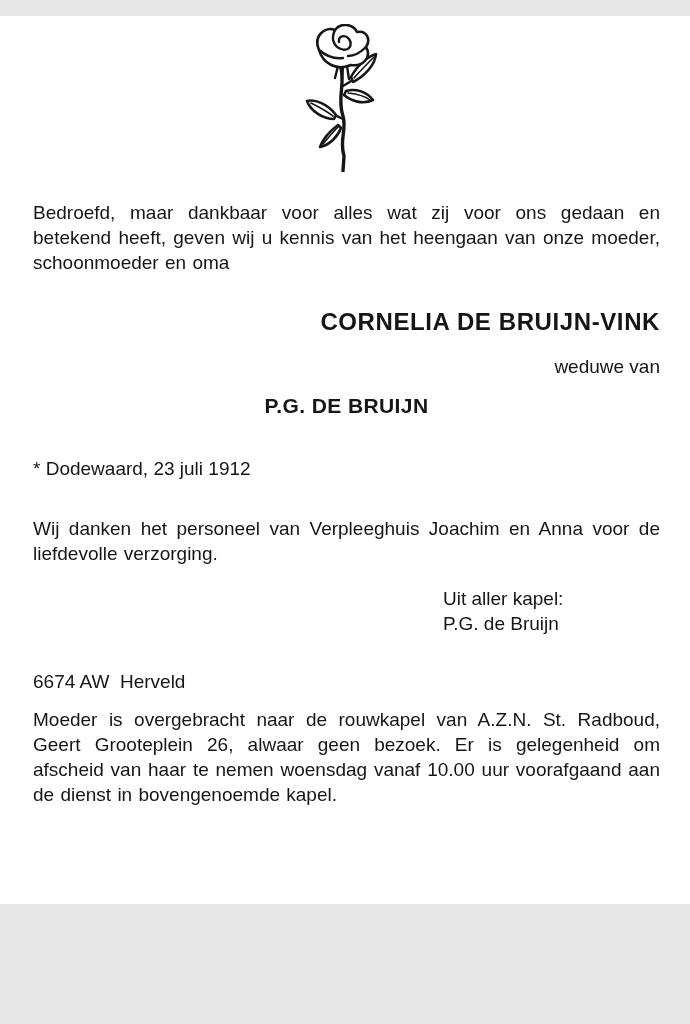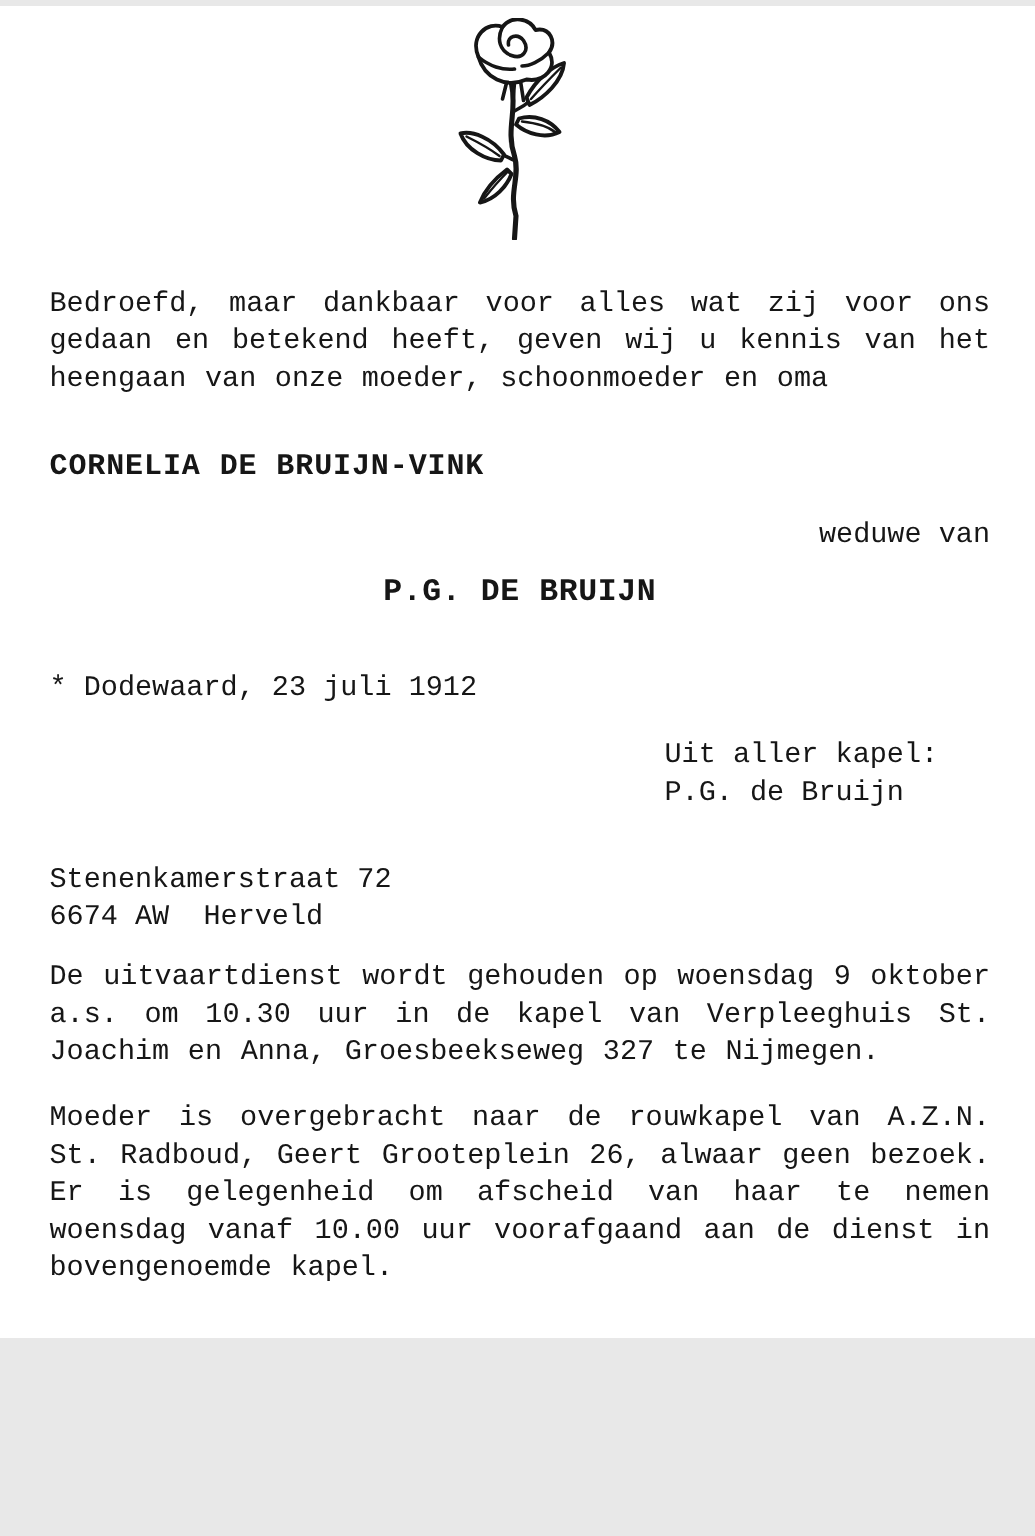--- a/index.html
+++ b/index.html
@@ -4,24 +4,24 @@
 <style>
   html, body {
     margin: 0;
     padding: 0;
     background: #e8e8e8;
   }
   .page {
     position: relative;
     width: 690px;
     height: 888px;
-    margin: 4px auto;
+    margin: 16px auto;
     background: var(--paper, #ffffff);
     color: var(--ink, #161616);
-    font-family: Liberation Mono, monospace;
+    font-family: Liberation Sans, sans-serif;
     font-size: 19px;
     line-height: 25px;
     box-sizing: border-box;
     padding: 6px 30px 0 33px;
     overflow: hidden;
   }
   .rose-wrap {
     width: 100%;
     text-align: center;
     margin-top: 2px;
@@ -36,23 +36,23 @@
   .rose-vein { fill: none; stroke: var(--ink, #161616); stroke-width: 1.6; stroke-linecap: round; }
 
   .para {
     text-align: justify;
     word-spacing: 1px;
   }
   .intro { margin-top: 22px; }
 
   .name {
     margin-top: 34px;
-    text-align: left;
+    text-align: right;
     font-weight: bold;
-    font-size: 20px;
+    font-size: 24px;
     line-height: 26px;
     letter-spacing: 0.6px;
   }
   .relation {
     margin-top: 19px;
     text-align: right;
   }
   .spouse {
     margin-top: 14px;
     text-align: center;
@@ -119,32 +119,31 @@
   <div class="name">CORNELIA DE BRUIJN-VINK</div>
 
   <div class="relation">weduwe van</div>
 
   <div class="spouse">P.G. DE BRUIJN</div>
 
   <div class="dates">
     <span>* Dodewaard, 23 juli 1912</span>
   </div>
 
+  <p class="para thanks">Wij danken het personeel van Verpleeghuis Joachim en Anna voor de liefdevolle verzorging.</p>
 
   <div class="signature">
     <div class="line">Uit aller kapel:</div>
     <div class="line">P.G. de Bruijn</div>
   </div>
 
   <div class="address-block">
   </div>
 
   <div class="corr-block">
-    <div class="line">Stenenkamerstraat 72</div>
     <div class="line">6674 AW  Herveld</div>
   </div>
 
-  <p class="para service">De uitvaartdienst wordt gehouden op woensdag 9 oktober a.s. om 10.30 uur in de kapel van Verpleeghuis St. Joachim en Anna, Groesbeekseweg 327 te Nijmegen.</p>
 
 
   <p class="para visitation">Moeder is overgebracht naar de rouwkapel van A.Z.N. St. Radboud, Geert Grooteplein 26, alwaar geen bezoek. Er is gelegenheid om afscheid van haar te nemen woensdag vanaf 10.00 uur voorafgaand aan de dienst in bovengenoemde kapel.</p>
 
 </div>
 
 </body></html>

